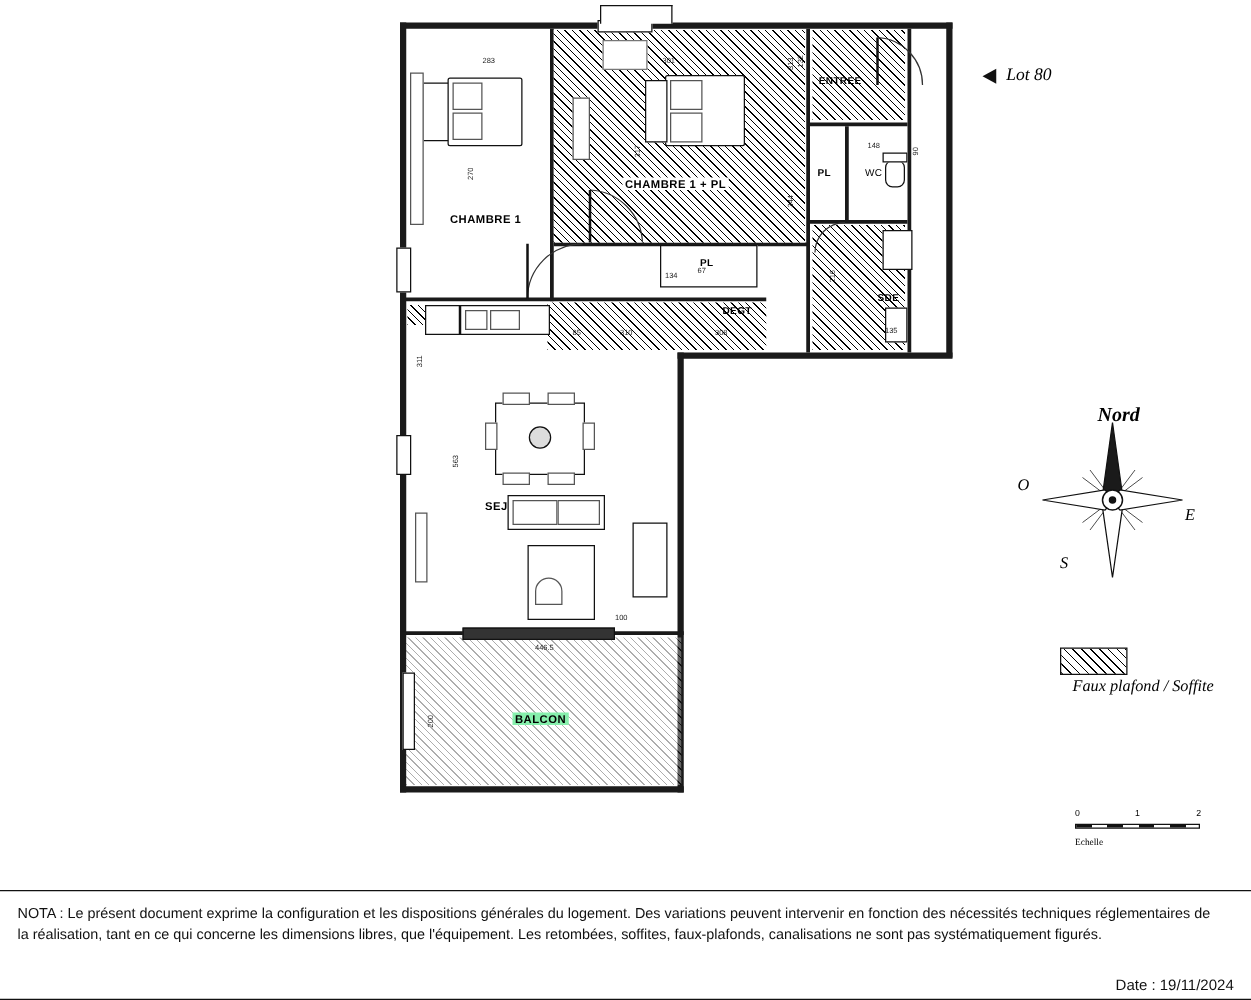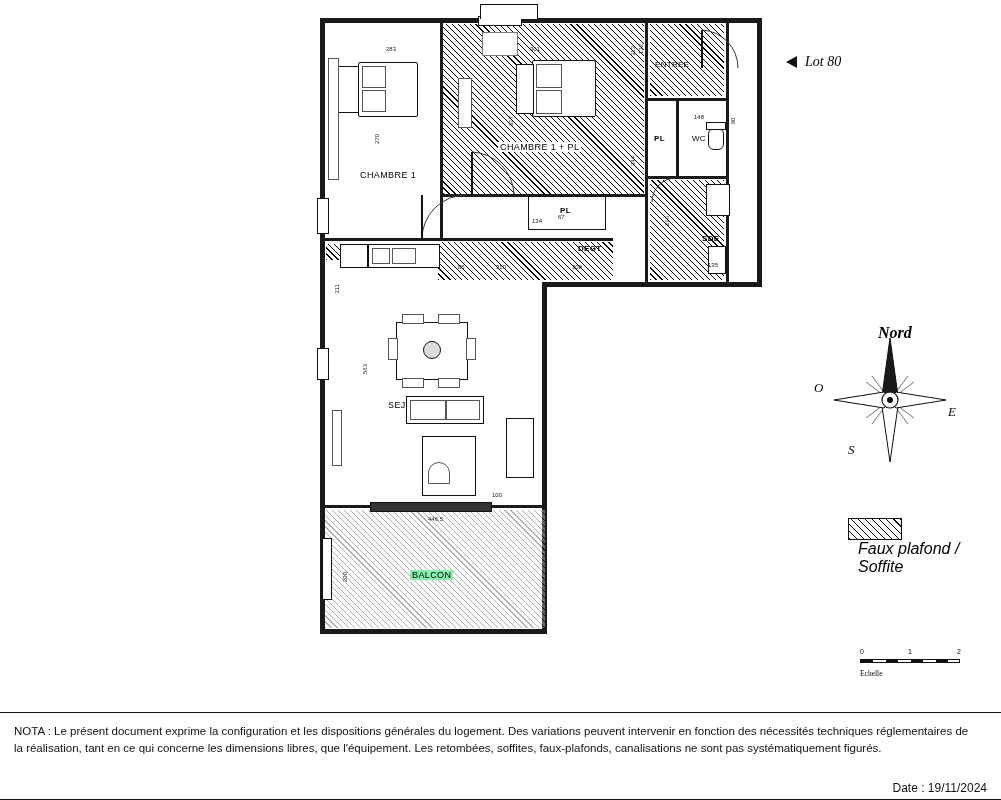--- a/index.html
+++ b/index.html
@@ -7,21 +7,21 @@
     width:1001px;height:800px;background:#ffffff;
     font-family:"Liberation Sans", sans-serif;
     color:#000;position:relative;overflow:hidden;
   }
   .sheet{position:absolute;left:0;top:0;width:1001px;height:800px;}
 
   
   .abs{position:absolute;}
   .lbl{font-size:8px;letter-spacing:.3px;}
   .dim{font-size:6px;color:#222;}
-  .room{font-size:9px;font-weight:normal;letter-spacing:.4px;}
+  .room{font-size:9px;font-weight:bold;letter-spacing:.4px;}
 
   
   #plan{position:absolute;left:310px;top:18px;width:460px;height:620px;}
 
   .wall{position:absolute;background:#1a1a1a;}
   .ceil{
     position:absolute;
     background:repeating-linear-gradient(45deg,#000 0,#000 .8px,#fff .8px,#fff 4.2px);
     border:1px solid #111;
   }
@@ -50,21 +50,21 @@
 
   
   #legend{position:absolute;left:848px;top:518px;}
   #legend .swatch{
     width:52px;height:20px;border:1px solid #111;
     background:repeating-linear-gradient(45deg,#000 0,#000 1px,#fff 1px,#fff 5px);
     display:inline-block;vertical-align:middle;
   }
   #legend .ltxt{
     display:inline-block;vertical-align:middle;margin-left:10px;
-    font-family:Liberation Sans, sans-serif;font-style:italic;font-size:16px;
+    font-family:Liberation Serif, serif;font-style:italic;font-size:13px;
   }
 
   
   #scalebar{position:absolute;left:860px;top:652px;width:110px;}
   #scalebar .ticks{position:relative;height:14px;}
   #scalebar .bar{position:absolute;top:7px;left:0;width:100px;height:4px;
     background:repeating-linear-gradient(90deg,#111 0,#111 12.5px,#fff 12.5px,#fff 25px);
     border:1px solid #111;box-sizing:border-box;}
   #scalebar .num{position:absolute;top:-4px;font-size:7px;}
   #scalebar .cap{font-family:"Liberation Serif",serif;font-size:7.5px;margin-top:3px;}
@@ -159,21 +159,21 @@
     <svg class="abs" style="left:160px;top:132px;" width="46" height="46">
       <path d="M2,2 A44,44 0 0 1 44,44" fill="none" stroke="#333" stroke-width="1"></path>
       <line x1="2" y1="2" x2="2" y2="44" stroke="#111" stroke-width="2"></line>
     </svg>
 
     <div class="furn" style="left:218px;top:178px;width:76px;height:32px;"></div>
     <div class="abs lbl" style="left:250px;top:188px;font-size:8px;font-weight:bold;">PL</div>
     <div class="abs dim" style="left:222px;top:200px;">134</div>
     <div class="abs dim" style="left:248px;top:196px;">67</div>
 
-    <div class="abs lbl" style="left:345px;top:42px;font-weight:normal;font-size:8px;">ENTREE</div>
+    <div class="abs lbl" style="left:345px;top:42px;font-weight:bold;font-size:8px;">ENTREE</div>
     <svg class="abs" style="left:390px;top:10px;" width="40" height="44">
       <path d="M2,2 A38,38 0 0 1 38,40" fill="none" stroke="#333" stroke-width="1"></path>
       <line x1="2" y1="2" x2="2" y2="40" stroke="#111" stroke-width="2"></line>
     </svg>
     <div class="abs dim" style="left:326px;top:28px;transform:rotate(-90deg);">132</div>
 
     <div class="abs lbl" style="left:344px;top:116px;font-weight:bold;font-size:8px;">PL</div>
     <div class="abs lbl" style="left:382px;top:116px;font-weight:normal;font-size:8px;">WC</div>
     <div class="abs dim" style="left:384px;top:96px;">148</div>
     <div class="abs dim" style="left:420px;top:100px;transform:rotate(-90deg);">90</div>

